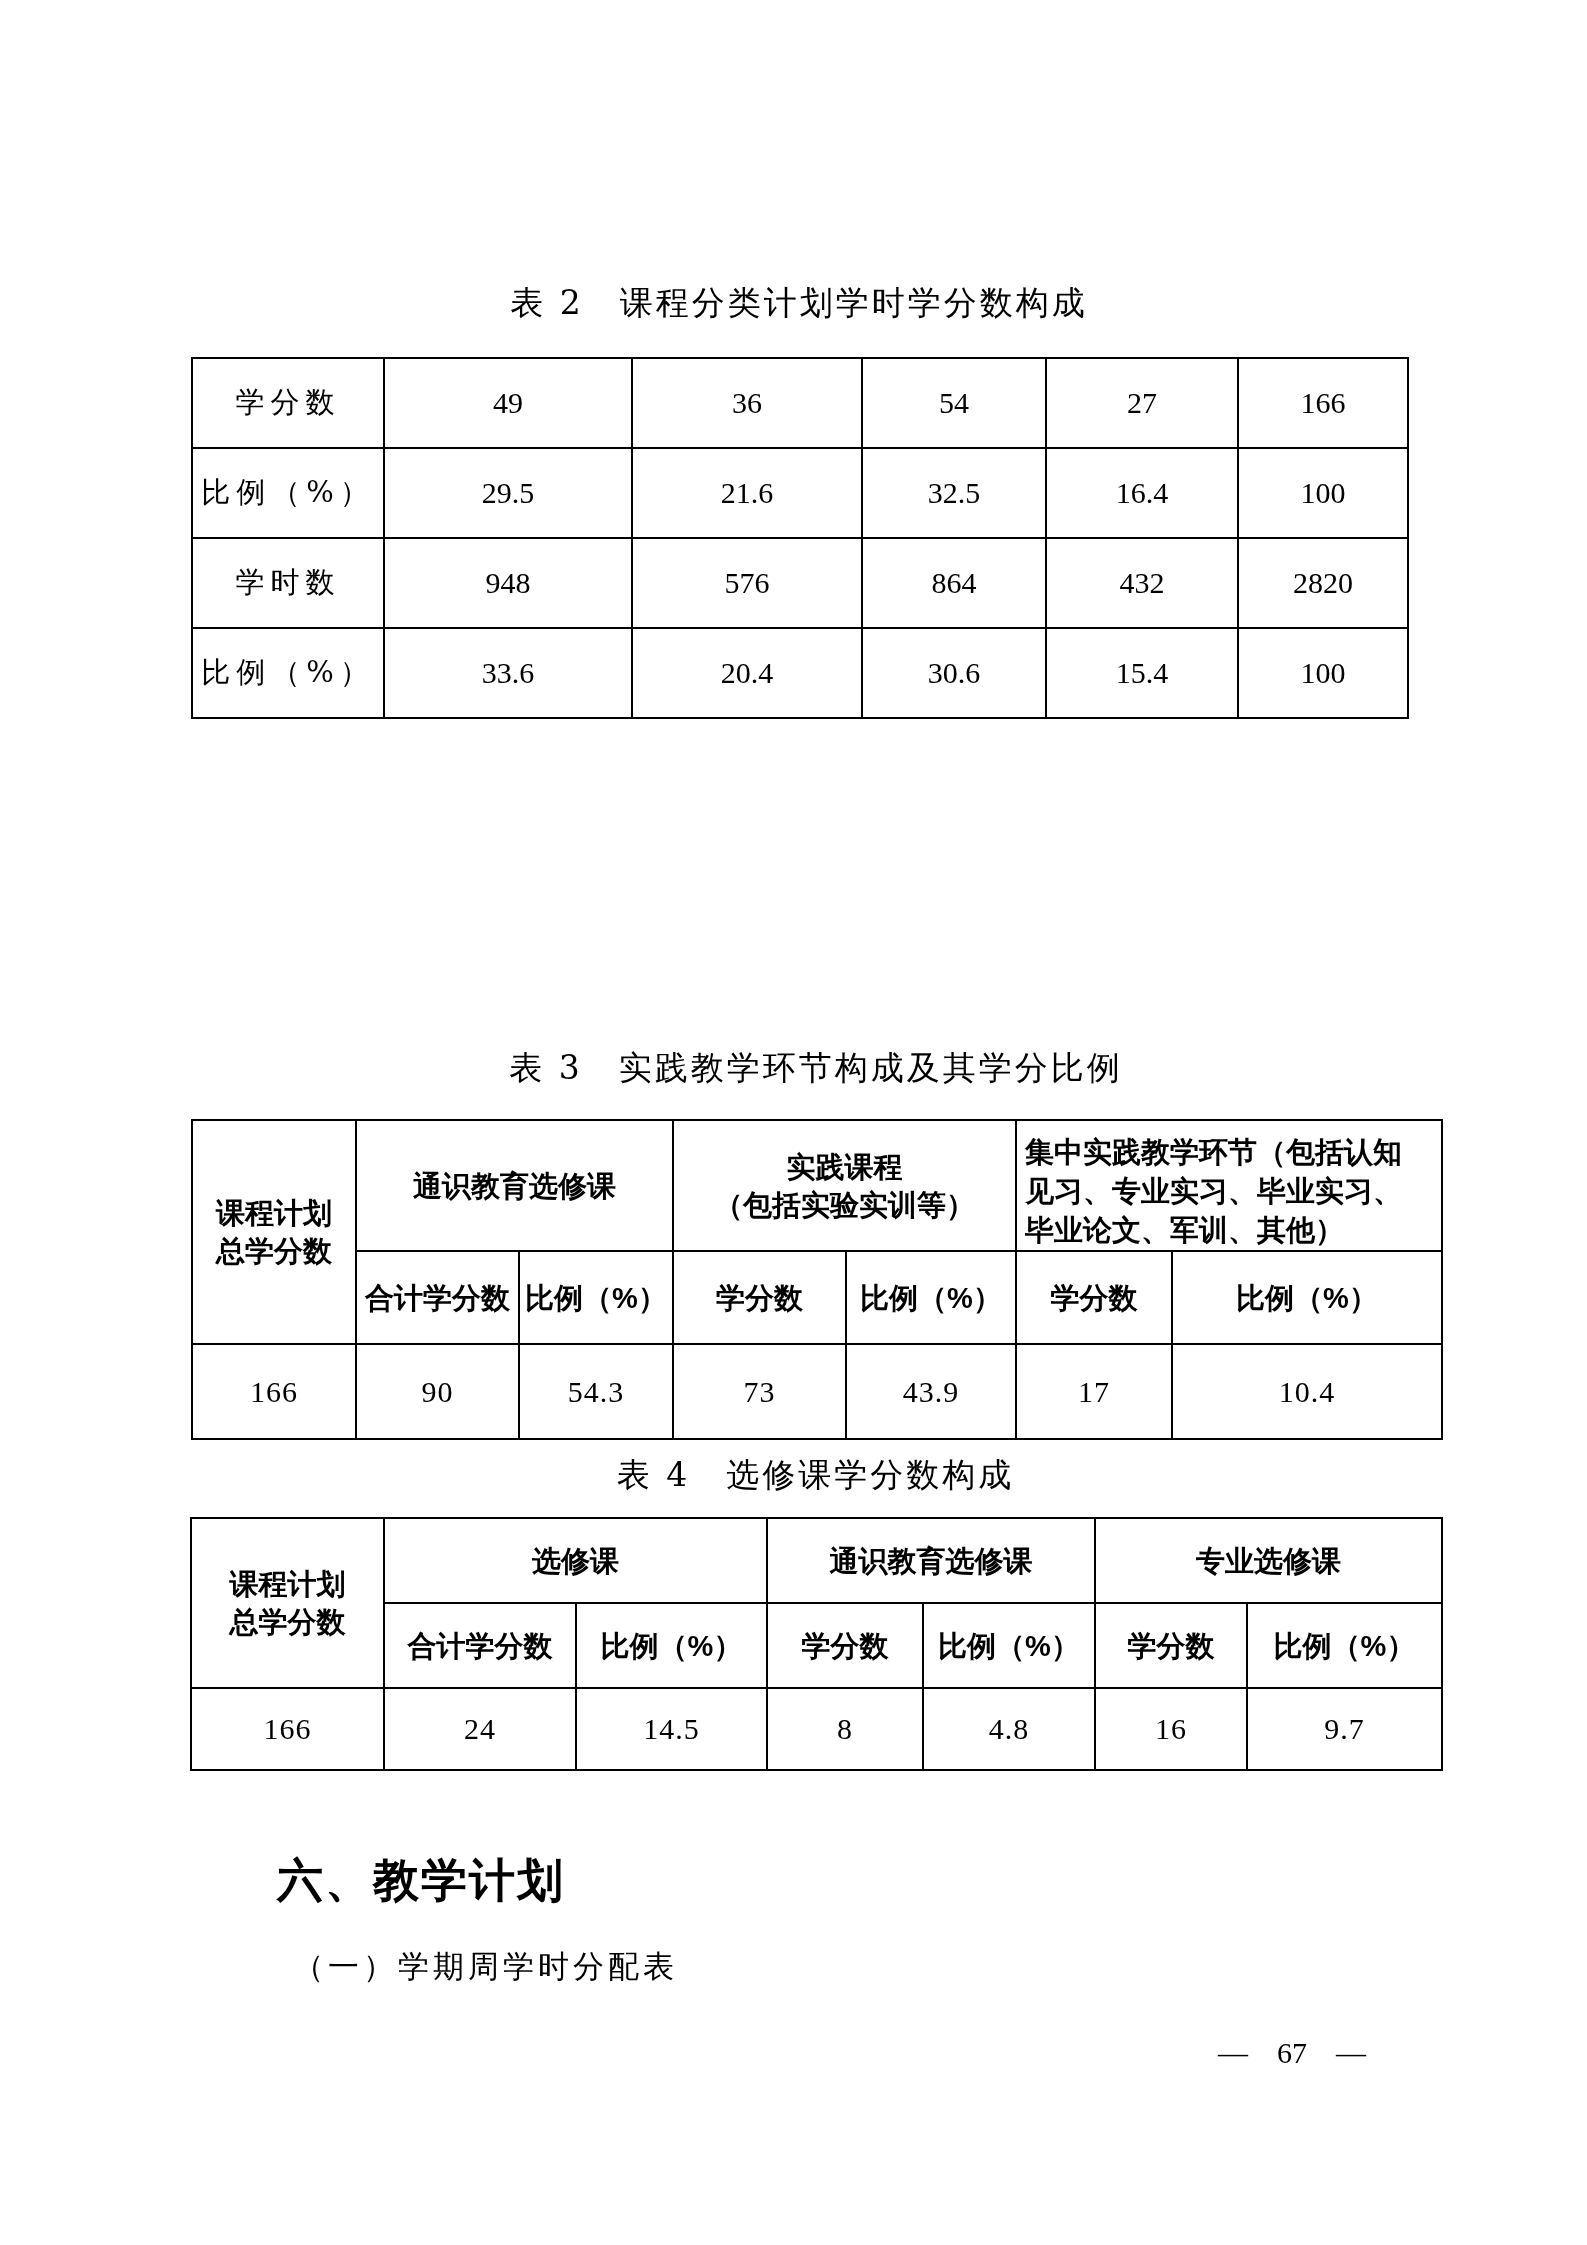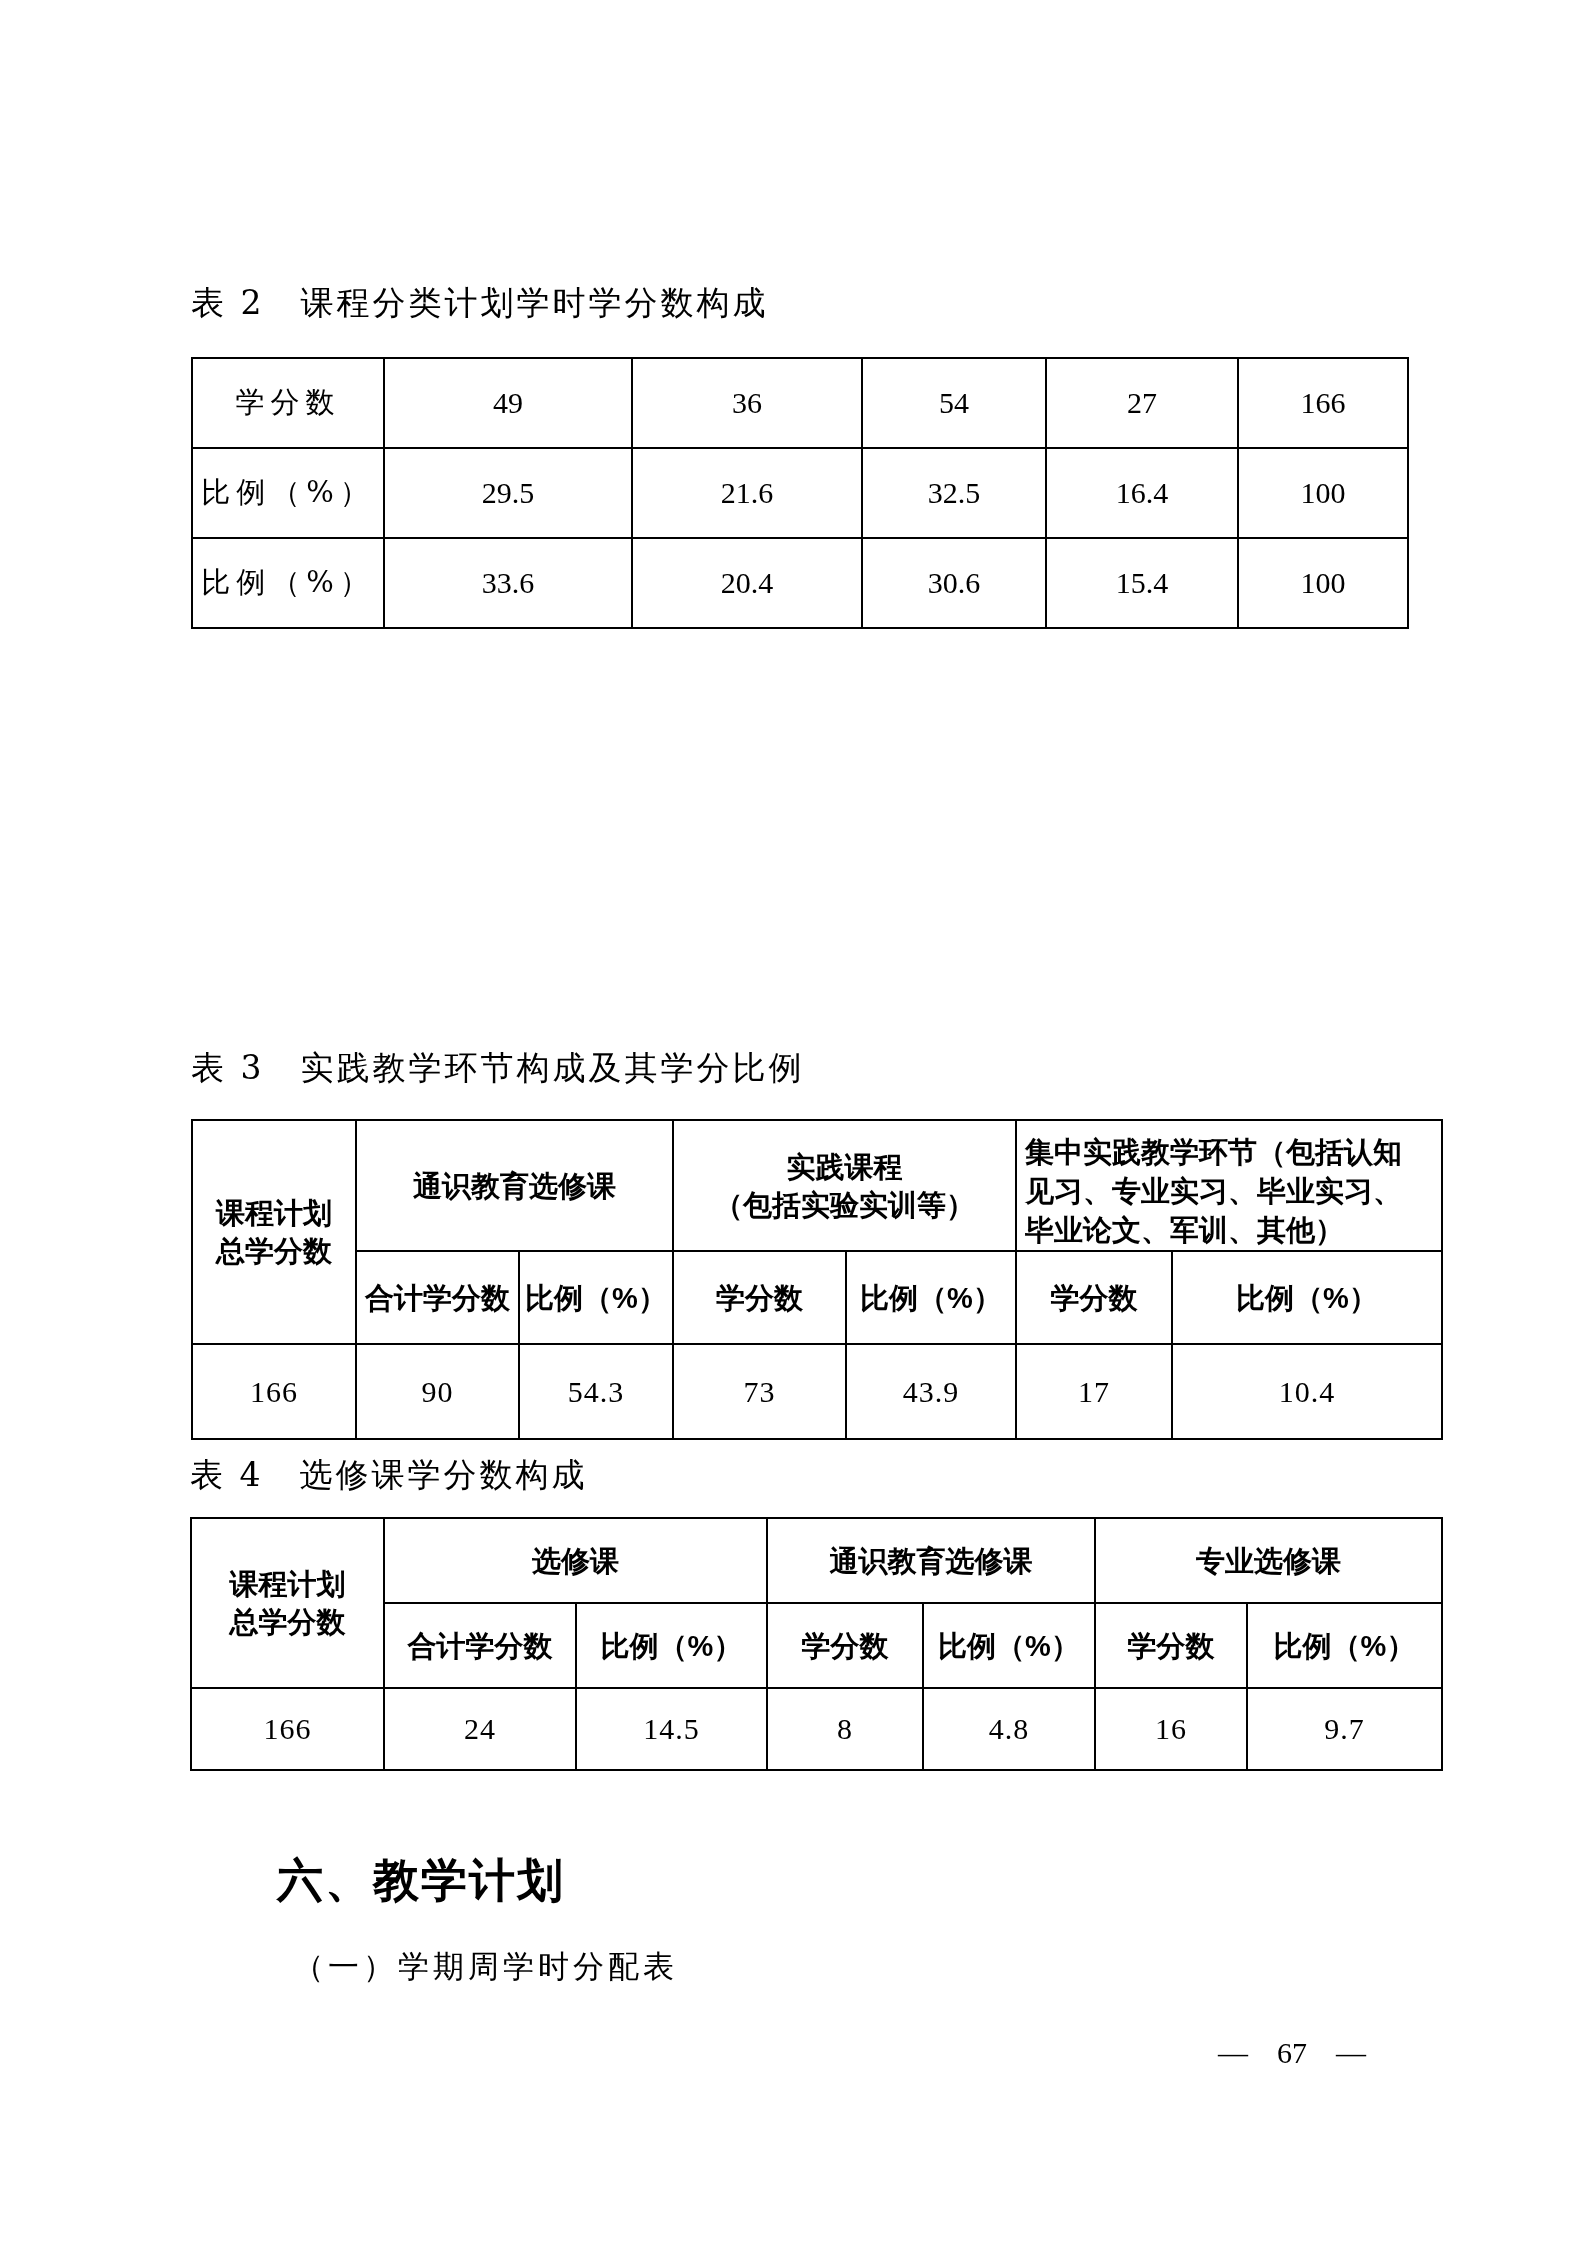--- a/index.html
+++ b/index.html
@@ -12,20 +12,21 @@
     color:#000;
   }
 
   
   .kai  { font-family:"DejaVu Serif", serif; }            
   .hei  { font-family:"Liberation Sans", sans-serif; font-weight:600; } 
   .num  { font-family:"Liberation Serif", serif; font-weight:400; }
 
   .tbl-title {
     position:absolute;
+    text-align:center;
     font-size:33px;
     line-height:40px;
     letter-spacing:3px;
     white-space:pre;
   }
 
   table.tbl {
     position:absolute;
     border-collapse:collapse;
     table-layout:fixed;
@@ -117,20 +118,28 @@
       <td class="num">27</td>
       <td class="num">166</td>
     </tr>
     <tr>
       <td class="kai rowlabel">比例（%）</td>
       <td class="num">29.5</td>
       <td class="num">21.6</td>
       <td class="num">32.5</td>
       <td class="num">16.4</td>
       <td class="num">100</td>
+    </tr>
+    <tr>
+      <td class="kai rowlabel">学时数</td>
+      <td class="num">948</td>
+      <td class="num">576</td>
+      <td class="num">864</td>
+      <td class="num">432</td>
+      <td class="num">2820</td>
     </tr>
     <tr>
       <td class="kai rowlabel">比例（%）</td>
       <td class="num">33.6</td>
       <td class="num">20.4</td>
       <td class="num">30.6</td>
       <td class="num">15.4</td>
       <td class="num">100</td>
     </tr>
   </tbody>

